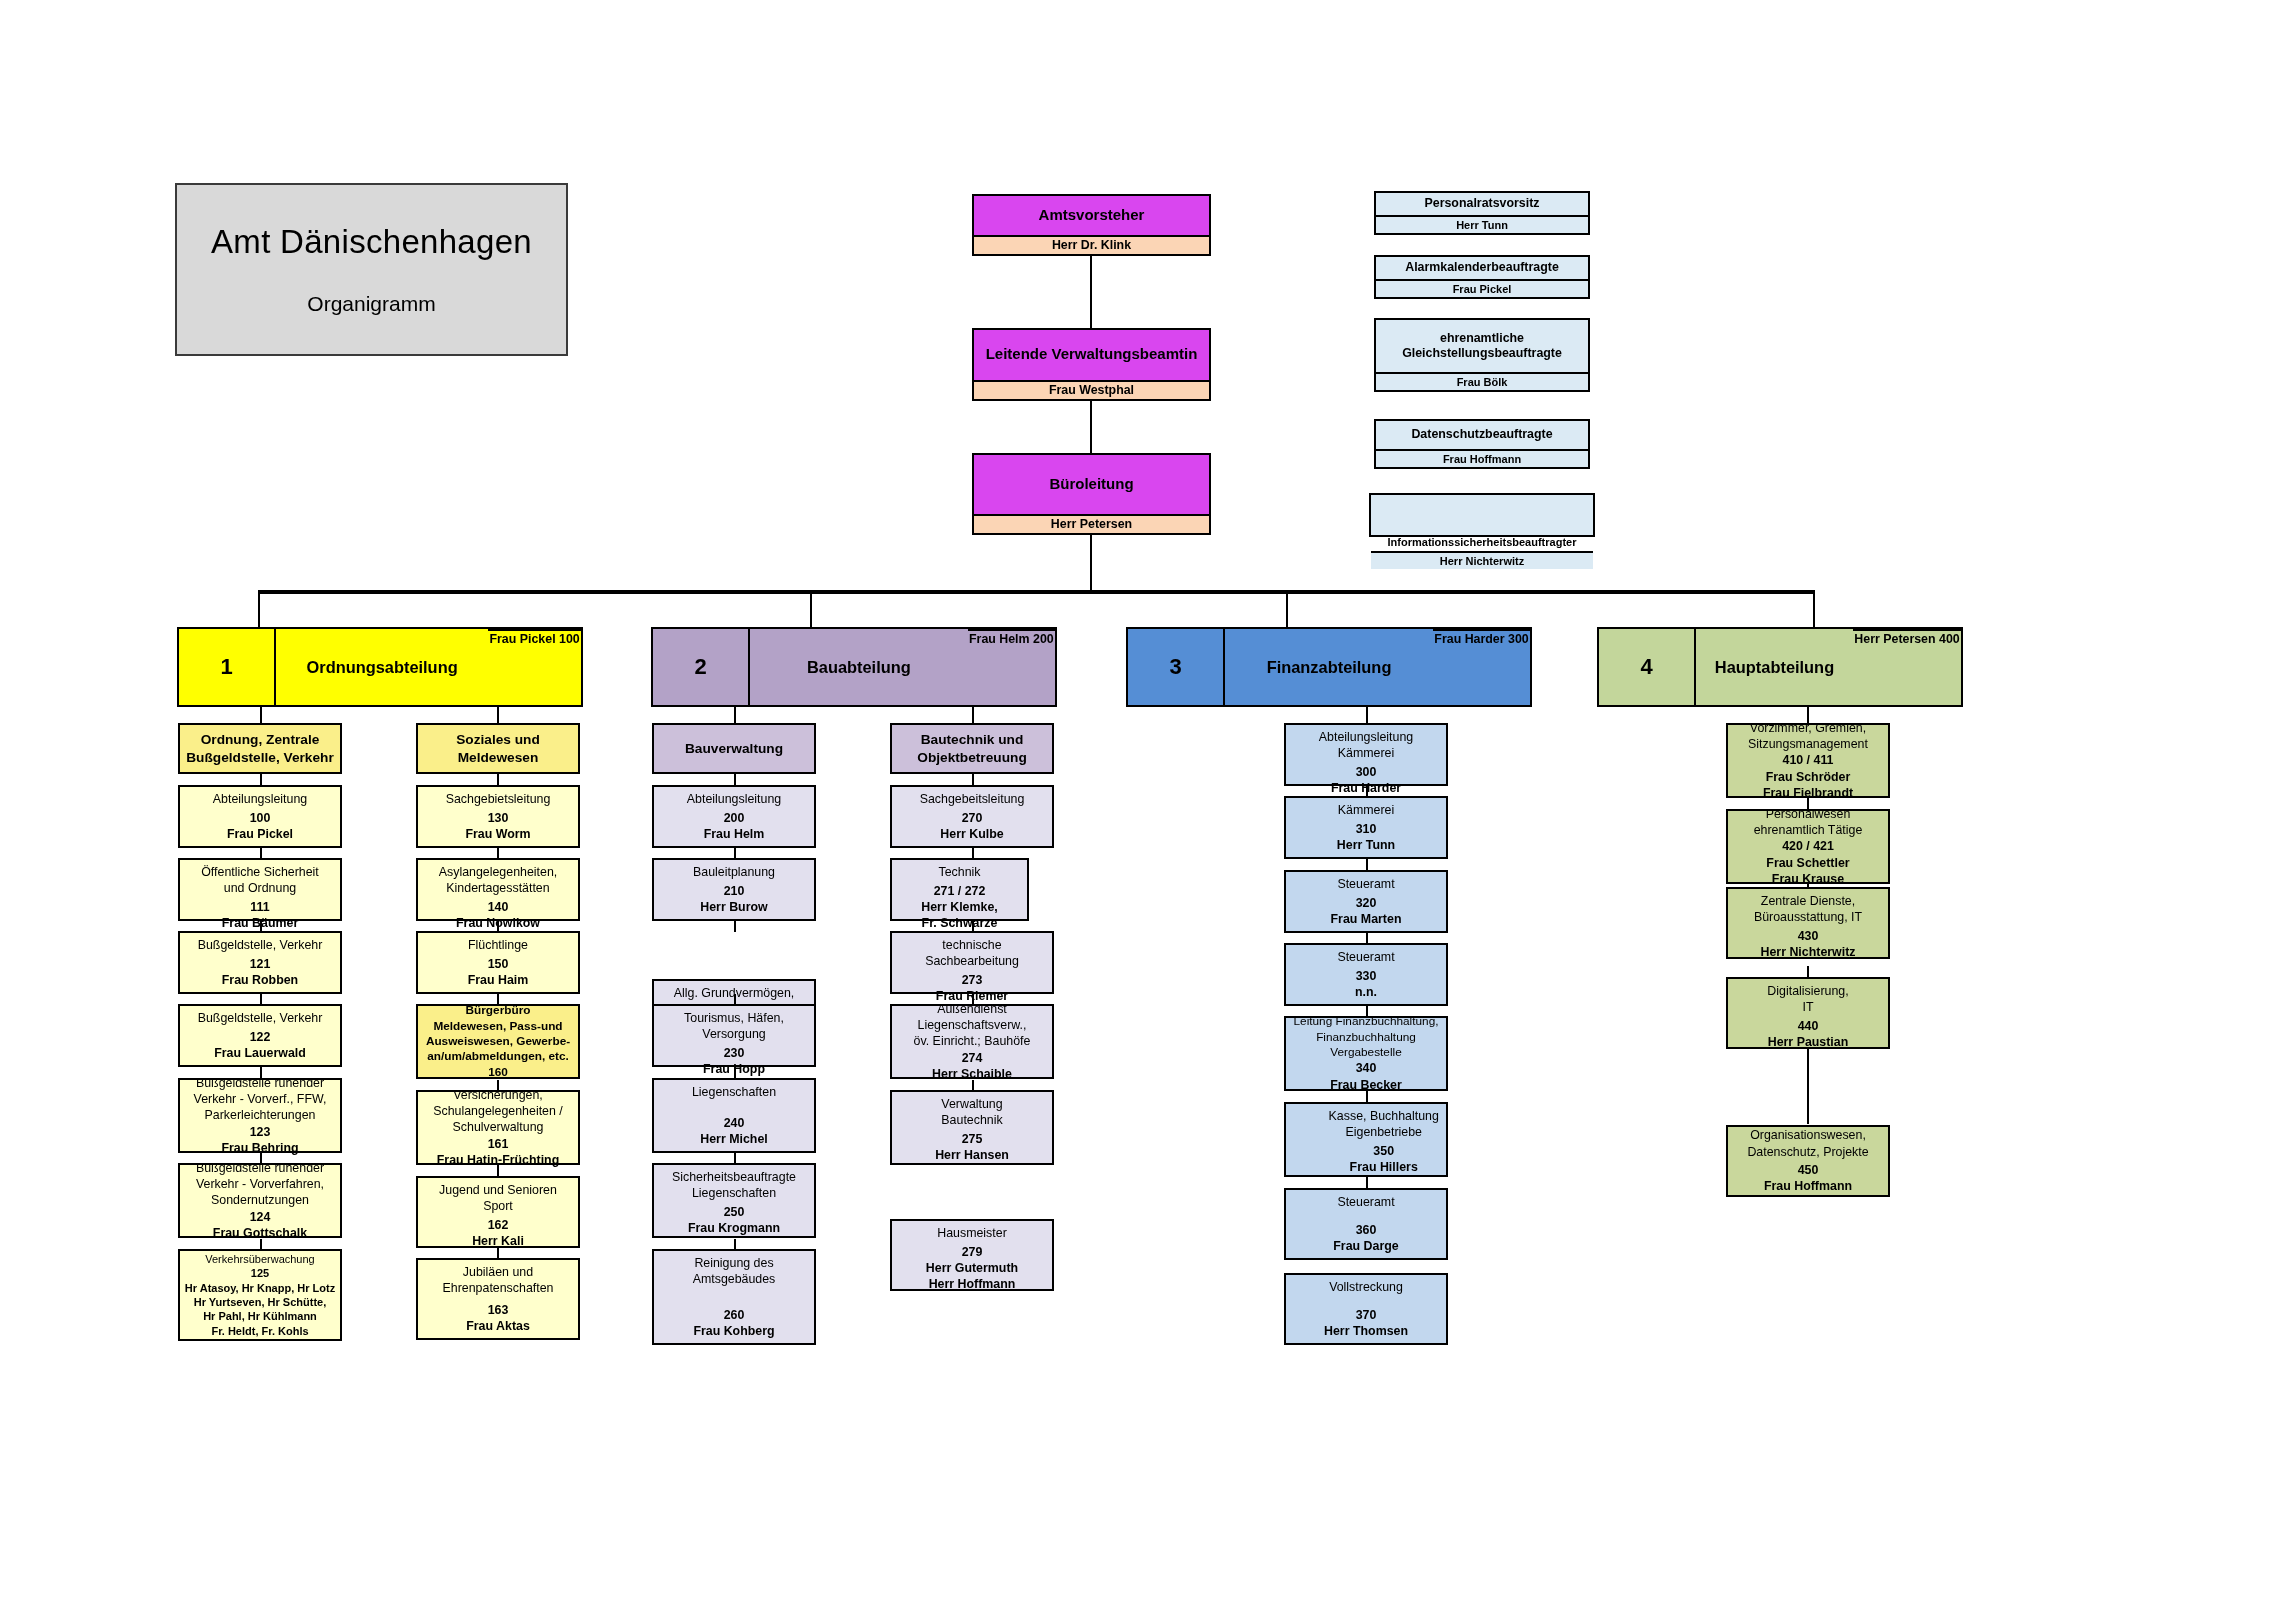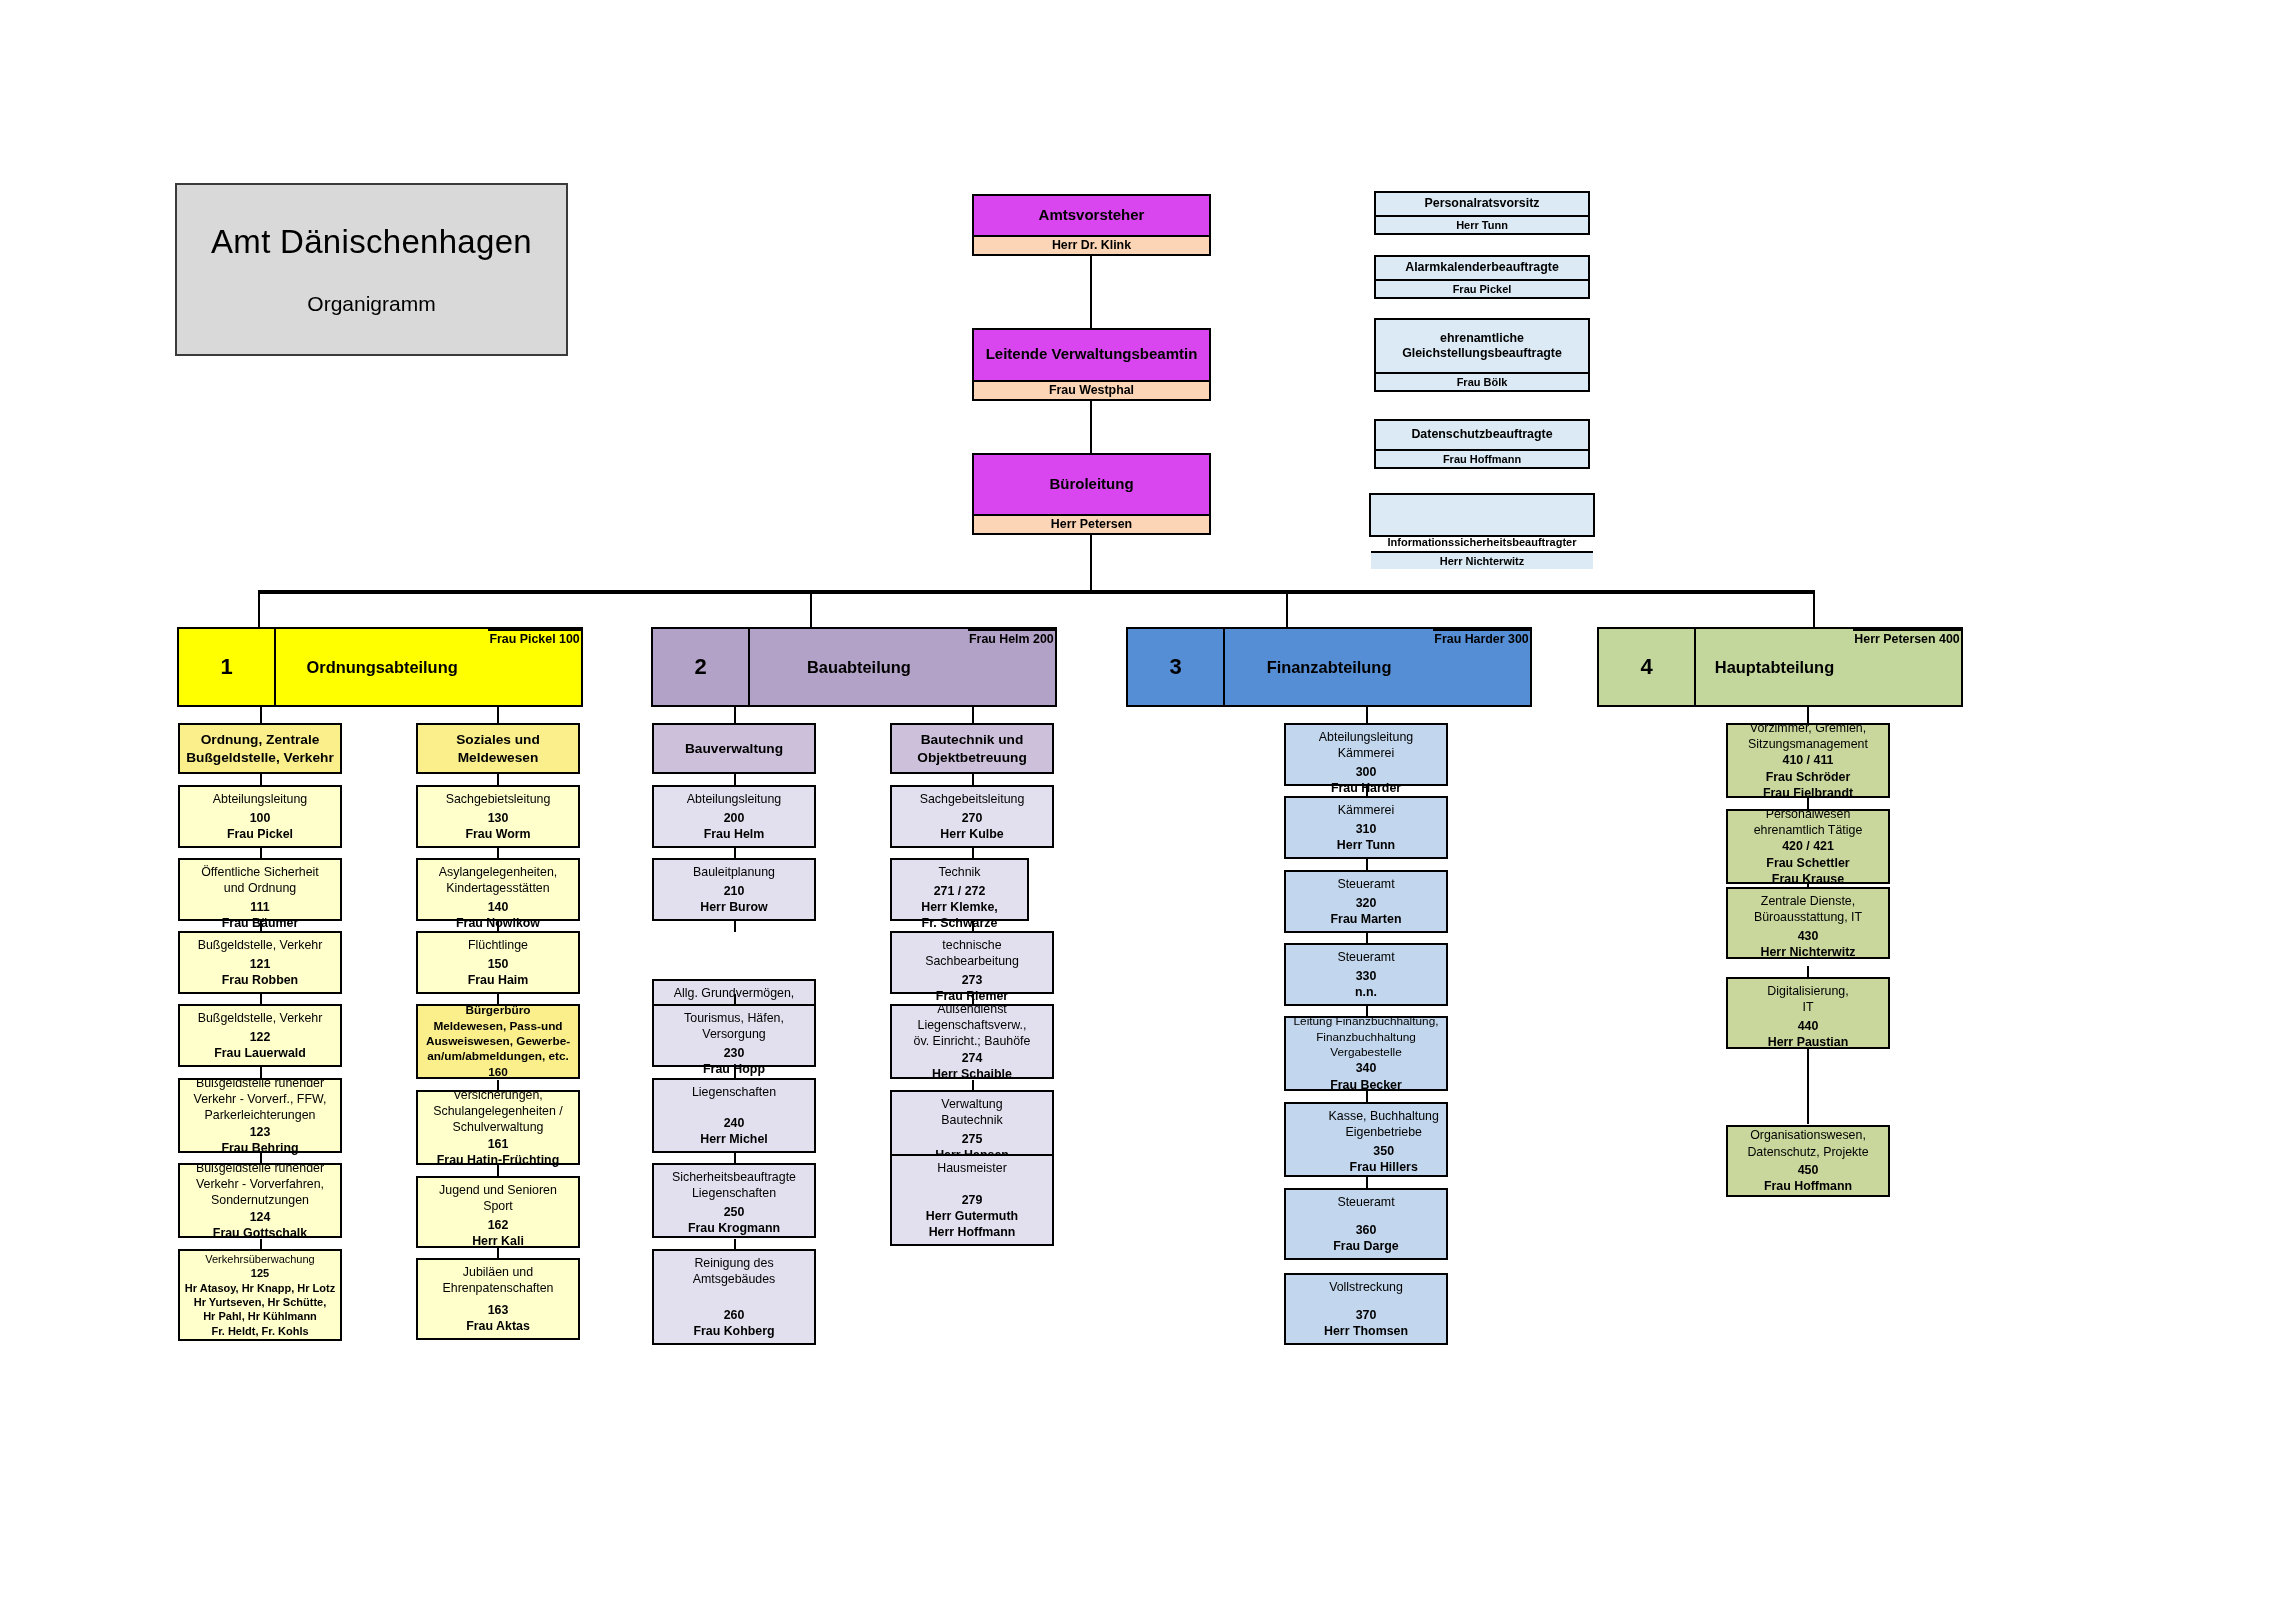--- a/index.html
+++ b/index.html
@@ -348,21 +348,21 @@
     <div class="nm">Herr Schaible</div>
   </div>
   <div class="vline" style="left:972px;top:1080px;height:10.5px;"></div>
   <div class="node c-purple-node" style="left:890px;top:1090px;width:164px;height:75px;">
     <div class="hd" style="white-space:pre-line;">Verwaltung
 Bautechnik</div>
     <div class="spacer"></div>
     <div class="code">275</div>
     <div class="nm">Herr Hansen</div>
   </div>
-  <div class="node c-purple-node" style="left:890px;top:1154px;width:164px;height:92px;">
+  <div class="node c-purple-node" style="left:890px;top:1219px;width:164px;height:72px;">
     <div class="hd" style="white-space:pre-line;">Hausmeister</div>
     <div class="spacer"></div>
     <div class="code">279</div>
     <div class="nm">Herr Gutermuth</div>
     <div class="nm">Herr Hoffmann</div>
   </div>
 
   <div class="dept c-blue-hdr" style="left:1126px;top:627px;width:406px;height:80px;">
     <div class="num">3</div>
     <div class="right">

